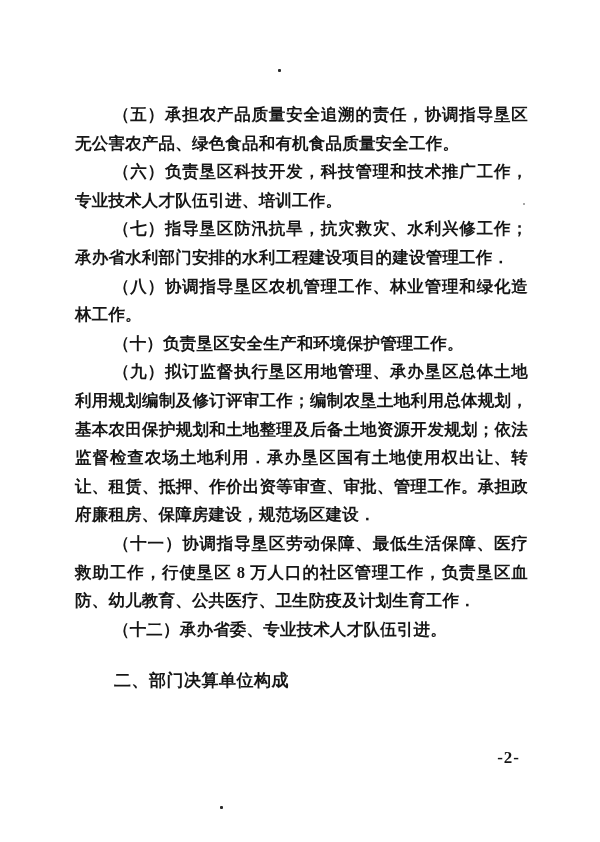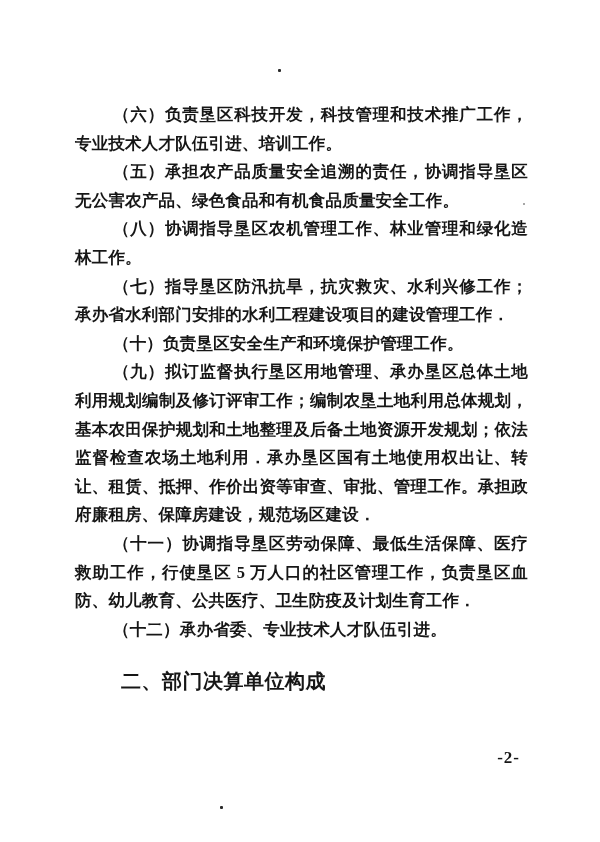--- a/index.html
+++ b/index.html
@@ -28,21 +28,21 @@
     line-height: 28.6px;
     font-weight: 700;
     text-align: justify;
     text-justify: inter-ideograph;
     text-indent: 2.3em;
     letter-spacing: 0.2px;
     word-break: break-all;
   }
   .section-heading {
     margin: 23px 0 0 0;
-    font-size: 20px;
+    font-size: 17px;
     line-height: 28.6px;
     font-weight: 700;
     text-indent: 2.3em;
     letter-spacing: 0.5px;
   }
   .page-number {
     position: absolute;
     top: 748px;
     right: 80px;
     font-size: 17px;
@@ -56,27 +56,27 @@
   }
   .speck-1 { left: 278px; top: 69px;  width: 3px; height: 3px; }
   .speck-2 { left: 220px; top: 806px; width: 3px; height: 3px; }
   .speck-3 { left: 523px; top: 203px; width: 2px; height: 2px; opacity: .55; }
 </style>
 </head>
 <body>
 
 <div class="page">
   <div class="content">
+    <p class="para">（五）承担农产品质量安全追溯的责任，协调指导垦区无公害农产品、绿色食品和有机食品质量安全工作。</p>
     <p class="para">（六）负责垦区科技开发，科技管理和技术推广工作，专业技术人才队伍引进、培训工作。</p>
-    <p class="para">（五）承担农产品质量安全追溯的责任，协调指导垦区无公害农产品、绿色食品和有机食品质量安全工作。</p>
+    <p class="para">（七）指导垦区防汛抗旱，抗灾救灾、水利兴修工作；承办省水利部门安排的水利工程建设项目的建设管理工作．</p>
     <p class="para">（八）协调指导垦区农机管理工作、林业管理和绿化造林工作。</p>
-    <p class="para">（七）指导垦区防汛抗旱，抗灾救灾、水利兴修工作；承办省水利部门安排的水利工程建设项目的建设管理工作．</p>
     <p class="para">（十）负责垦区安全生产和环境保护管理工作。</p>
     <p class="para">（九）拟订监督执行垦区用地管理、承办垦区总体土地利用规划编制及修订评审工作；编制农垦土地利用总体规划，基本农田保护规划和土地整理及后备土地资源开发规划；依法监督检查农场土地利用．承办垦区国有土地使用权出让、转让、租赁、抵押、作价出资等审查、审批、管理工作。承担政府廉租房、保障房建设，规范场区建设．</p>
-    <p class="para">（十一）协调指导垦区劳动保障、最低生活保障、医疗救助工作，行使垦区 5 万人口的社区管理工作，负责垦区血防、幼儿教育、公共医疗、卫生防疫及计划生育工作．</p>
+    <p class="para">（十一）协调指导垦区劳动保障、最低生活保障、医疗救助工作，行使垦区 8 万人口的社区管理工作，负责垦区血防、幼儿教育、公共医疗、卫生防疫及计划生育工作．</p>
     <p class="para">（十二）承办省委、专业技术人才队伍引进。</p>
     <h2 class="section-heading">二、部门决算单位构成</h2>
   </div>
 
   <div class="page-number">-2-</div>
 
   <div class="speck speck-1"></div>
   <div class="speck speck-2"></div>
   <div class="speck speck-3"></div>
 </div>

